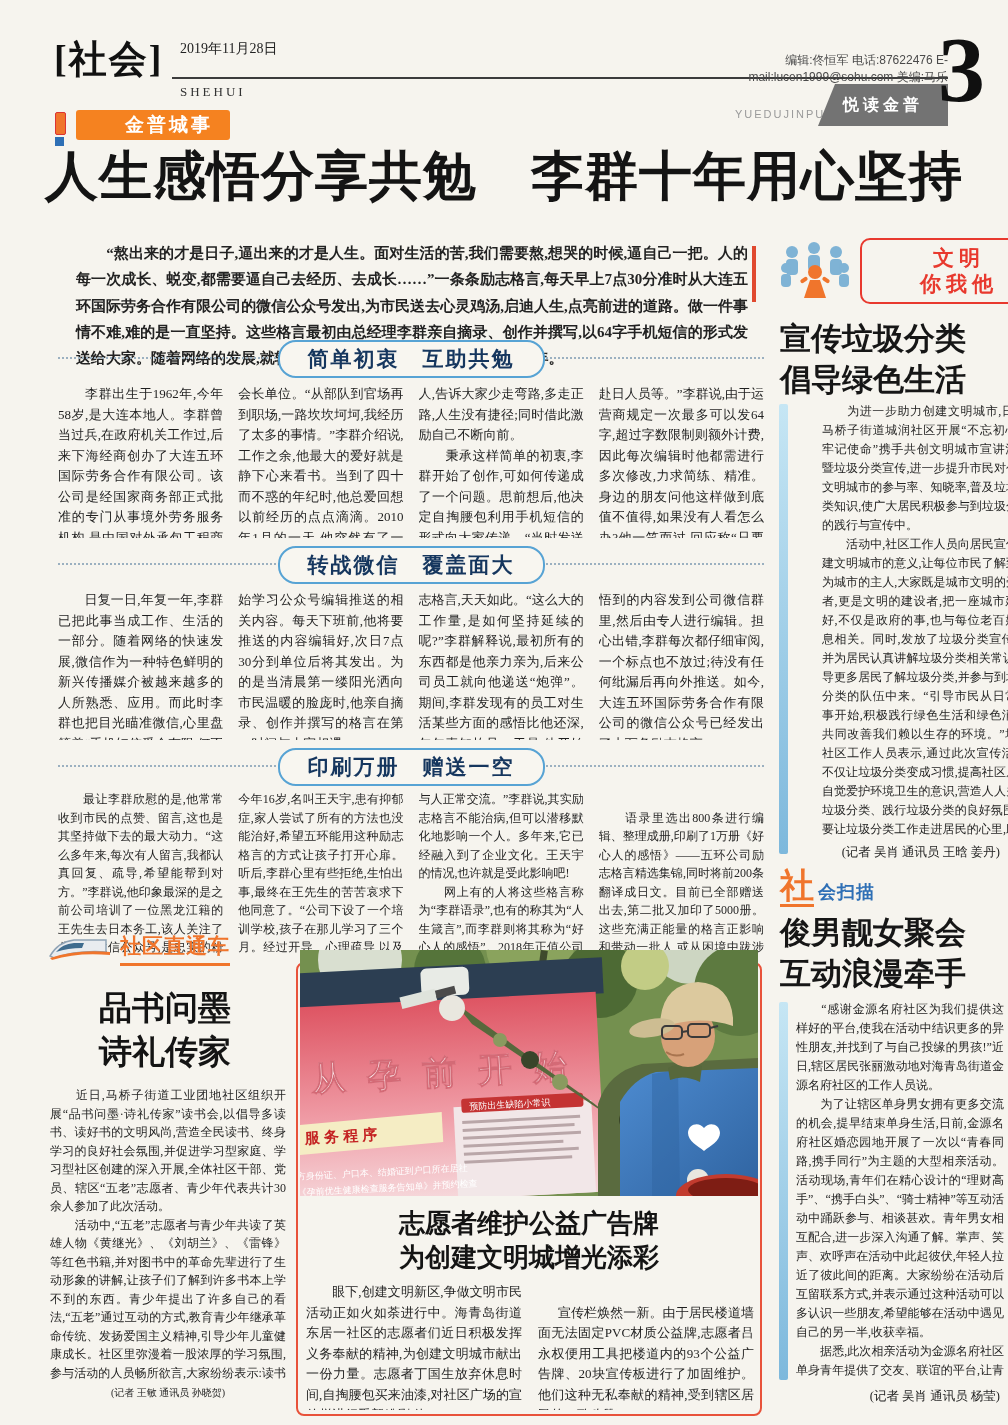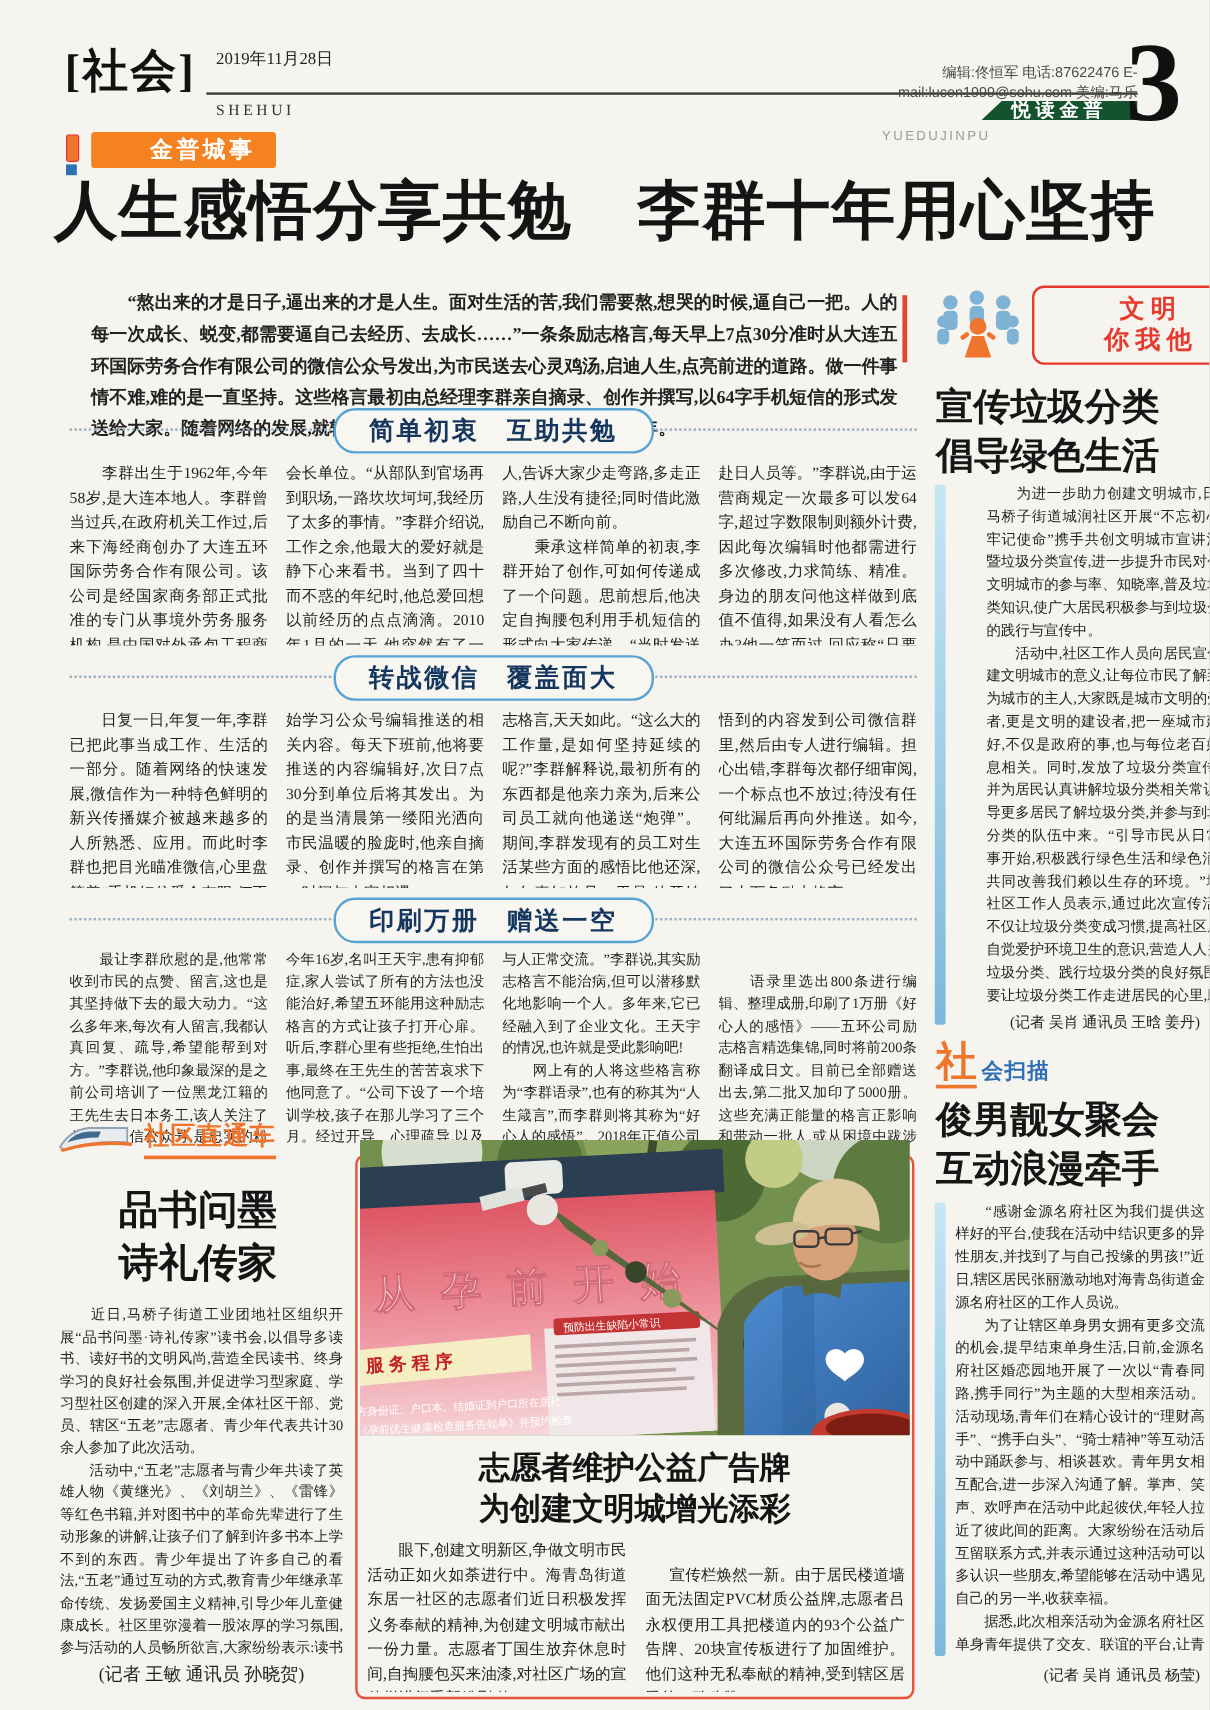--- a/index.html
+++ b/index.html
@@ -9,21 +9,21 @@
 
   
   .brand{left:54px;top:34px;font-size:38px;font-weight:700;letter-spacing:2px;color:#111;}
   .brand-en{left:180px;top:84px;font-size:13px;letter-spacing:3px;color:#333;}
   .date{left:180px;top:40px;font-size:14px;color:#222;}
   .head-rule{left:172px;top:77px;width:776px;height:2px;background:#3c3c3c;}
   .contact{top:52px;left:648px;width:300px;font-size:12px;color:#4a4a4a;text-align:right;
            font-family:Liberation Sans, sans-serif;}
   .masthead-en{left:735px;top:108px;font-size:11px;letter-spacing:2px;color:#9a9a9a;
            font-family:"Liberation Sans",sans-serif;text-align:center;}
-  .ribbon{left:818px;top:84px;width:130px;height:16px;background:#14532d;
+  .ribbon{left:818px;top:84px;width:130px;height:42px;background:#737373;
           clip-path:polygon(17px 0,100% 0,100% 100%,0 100%);
           display:flex;align-items:center;justify-content:center;color:#fff;
           font:bold 16px "Liberation Sans",sans-serif;letter-spacing:4px;}
   .pageno{left:938px;top:22px;font-size:94px;font-weight:700;line-height:1;color:#101010;}
 
   
   .excl-icon{left:55px;top:112px;width:10px;height:34px;}
   .excl-icon .bar{position:absolute;left:0;top:0;width:9px;height:21px;background:#f0752c;border:1px solid #d33;border-radius:2px;}
   .excl-icon .dot{position:absolute;left:0;top:25px;width:9px;height:9px;background:#2e6fb5;}
   .badge-city{left:76px;top:110px;width:122px;height:30px;background:#f58220;border-radius:3px;
@@ -59,21 +59,21 @@
   .scan-rest{font:bold 18px/22px "Liberation Sans",sans-serif;color:#2e6fb5;padding-bottom:4px;letter-spacing:1px;}
 
   
   .train-badge{left:48px;top:932px;display:flex;align-items:center;gap:6px;}
   .train-text{font:bold 21px "Liberation Sans",sans-serif;color:#f0752c;letter-spacing:1px;
           border-bottom:3px solid #f0752c;padding-bottom:3px;}
   .comm-title{left:45px;top:986px;width:240px;text-align:center;color:#141414;
           font:bold 33px/44px "Liberation Sans","DejaVu Sans",sans-serif;white-space:pre-line;}
   .comm-body{left:50px;top:1086px;width:236px;height:296px;font-size:12px;line-height:18.5px;
           text-align:justify;white-space:pre-wrap;overflow:hidden;}
-  .comm-byline{left:50px;top:1386px;width:236px;text-align:center;font-size:15px;}
+  .comm-byline{left:50px;top:1386px;width:236px;text-align:center;font-size:10px;}
 
   
   .photo-frame{left:296px;top:962px;width:462px;height:450px;border:2px solid #e8523a;border-radius:8px;}
   .photo-wrap{left:300px;top:950px;width:458px;height:246px;overflow:hidden;background:#70884c;}
   .cap-title{left:300px;top:1206px;width:458px;text-align:center;color:#141414;
           font:bold 26px/34px "Liberation Sans","DejaVu Sans",sans-serif;white-space:pre-line;}
   .cap-cols{left:306px;top:1282px;width:448px;display:flex;gap:16px;}
   .cap-col{flex:1;font-size:13px;line-height:20.5px;text-align:justify;white-space:pre-wrap;overflow:hidden;height:128px;}
 </style>
 </head>

